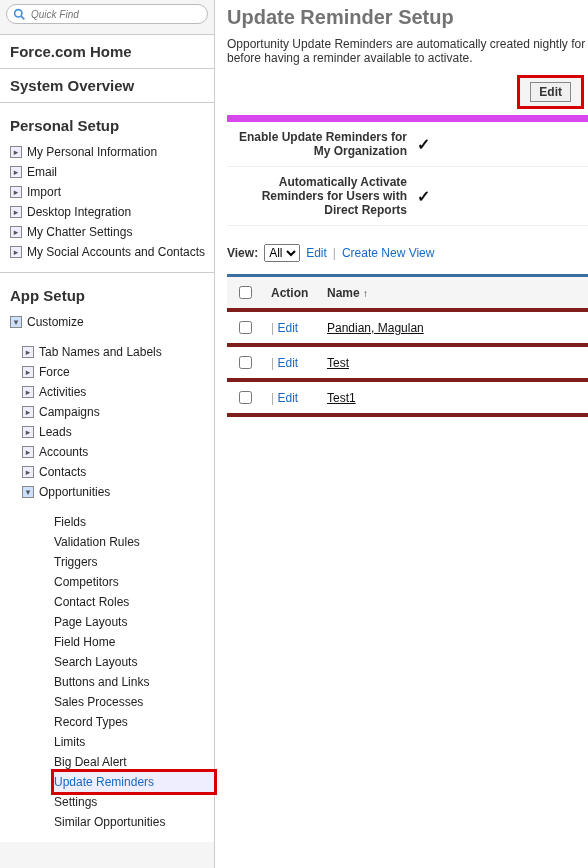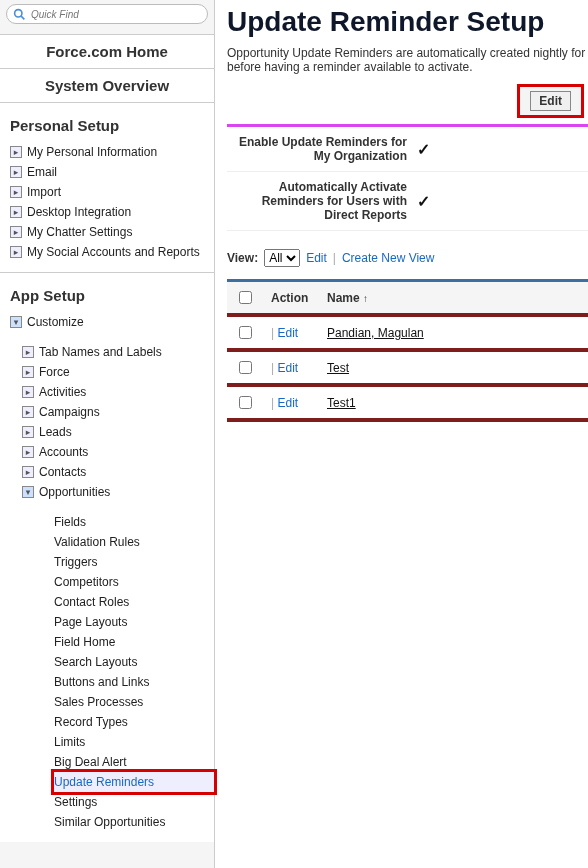--- a/index.html
+++ b/index.html
@@ -44,21 +44,20 @@
   }
   .mag-icon {
     width: 13px; height: 13px; display: inline-block; margin-right: 3px;
   }
   .sec-header {
     font-weight: bold;
     font-size: 15px;
     padding: 8px 10px;
     border-bottom: 1px solid #ccc;
     background: #fff;
-    text-align: center;
   }
   .sec-title {
     font-weight: bold;
     font-size: 15px;
     padding: 14px 10px 8px 10px;
     background: #fff;
   }
   .nav-list { list-style: none; margin: 0; padding: 0 0 10px 10px; background: #fff;}
   .nav-list li {
     padding: 3px 0;
@@ -73,40 +72,40 @@
   .exp.open { background:#cce0ff; }
   .highlighted {
     outline: 3px solid #d60000;
     background: #eef;
   }
   .highlighted a { color: #1569c7; }
   .sep {height:1px; background:#ccc; margin:0;}
 
   
   .main { flex: 1; padding: 0 0 0 12px; overflow: hidden; }
-  .page-title { font-size: 28px; font-weight:bold; color:#0f172a; margin: 6px 8px 8px 0;}
+  .page-title { font-size: 20px; font-weight:bold; color:#737373; margin: 6px 8px 8px 0;}
   .desc { color:#333; font-size:12px; margin-bottom: 10px; width: 100%; overflow:hidden;}
   .edit-row { text-align: right; padding-right: 4px; margin-bottom: 6px;}
   .edit-btn {
     border: 3px solid #d60000;
     display: inline-block;
     font-weight: bold;
     font-size: 12px;
     padding: 4px 10px;
     background: #f4f4f4;
     cursor: pointer;
   }
   .edit-btn-inner{
     border:1px solid #888;
     background:#f0f0f0;
     padding:2px 8px;
     display:inline-block;
   }
   .setting-block {
-    border-top: 3px solid #d946ef;
+    border-top: 7px solid #d946ef;
   }
   .setting-row {
     display:flex; align-items:center; padding:8px 0; border-bottom:1px solid #eee;
   }
   .setting-label {
     width: 190px;
     text-align: right;
     font-weight: bold;
     color:#333;
     font-size:12px;
@@ -170,21 +169,21 @@
       <li>
           <span class="exp">▸</span>
           <a>Desktop Integration</a>
         </li>
       <li>
           <span class="exp">▸</span>
           <a>My Chatter Settings</a>
         </li>
       <li>
           <span class="exp">▸</span>
-          <a>My Social Accounts and Reports</a>
+          <a>My Social Accounts and Contacts</a>
         </li>
     </ul>
   </div>
   <div class="sep"></div>
 
   <div class="nav-block-wrap">
     <div class="sec-title">App Setup</div>
     <ul class="nav-list">
       <li>
           <span class="exp open">▾</span>

